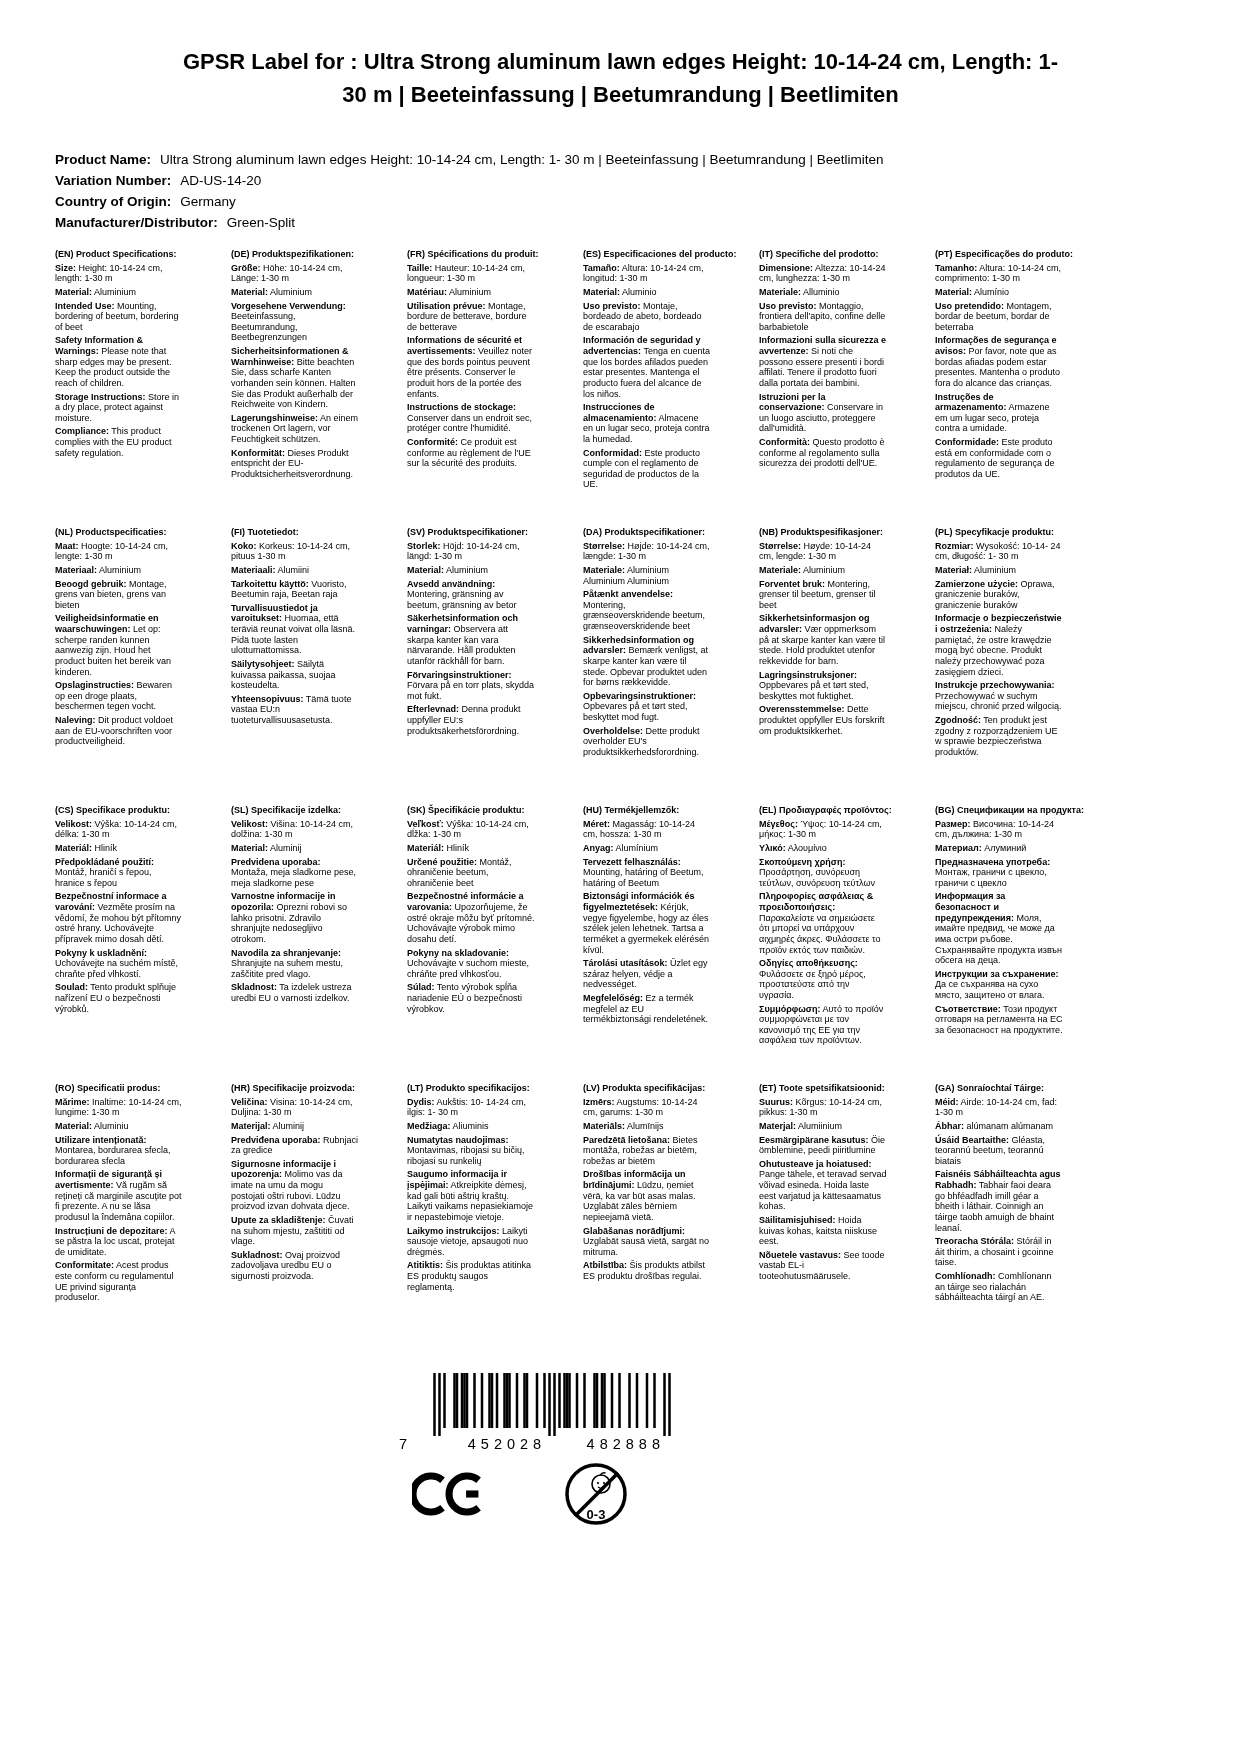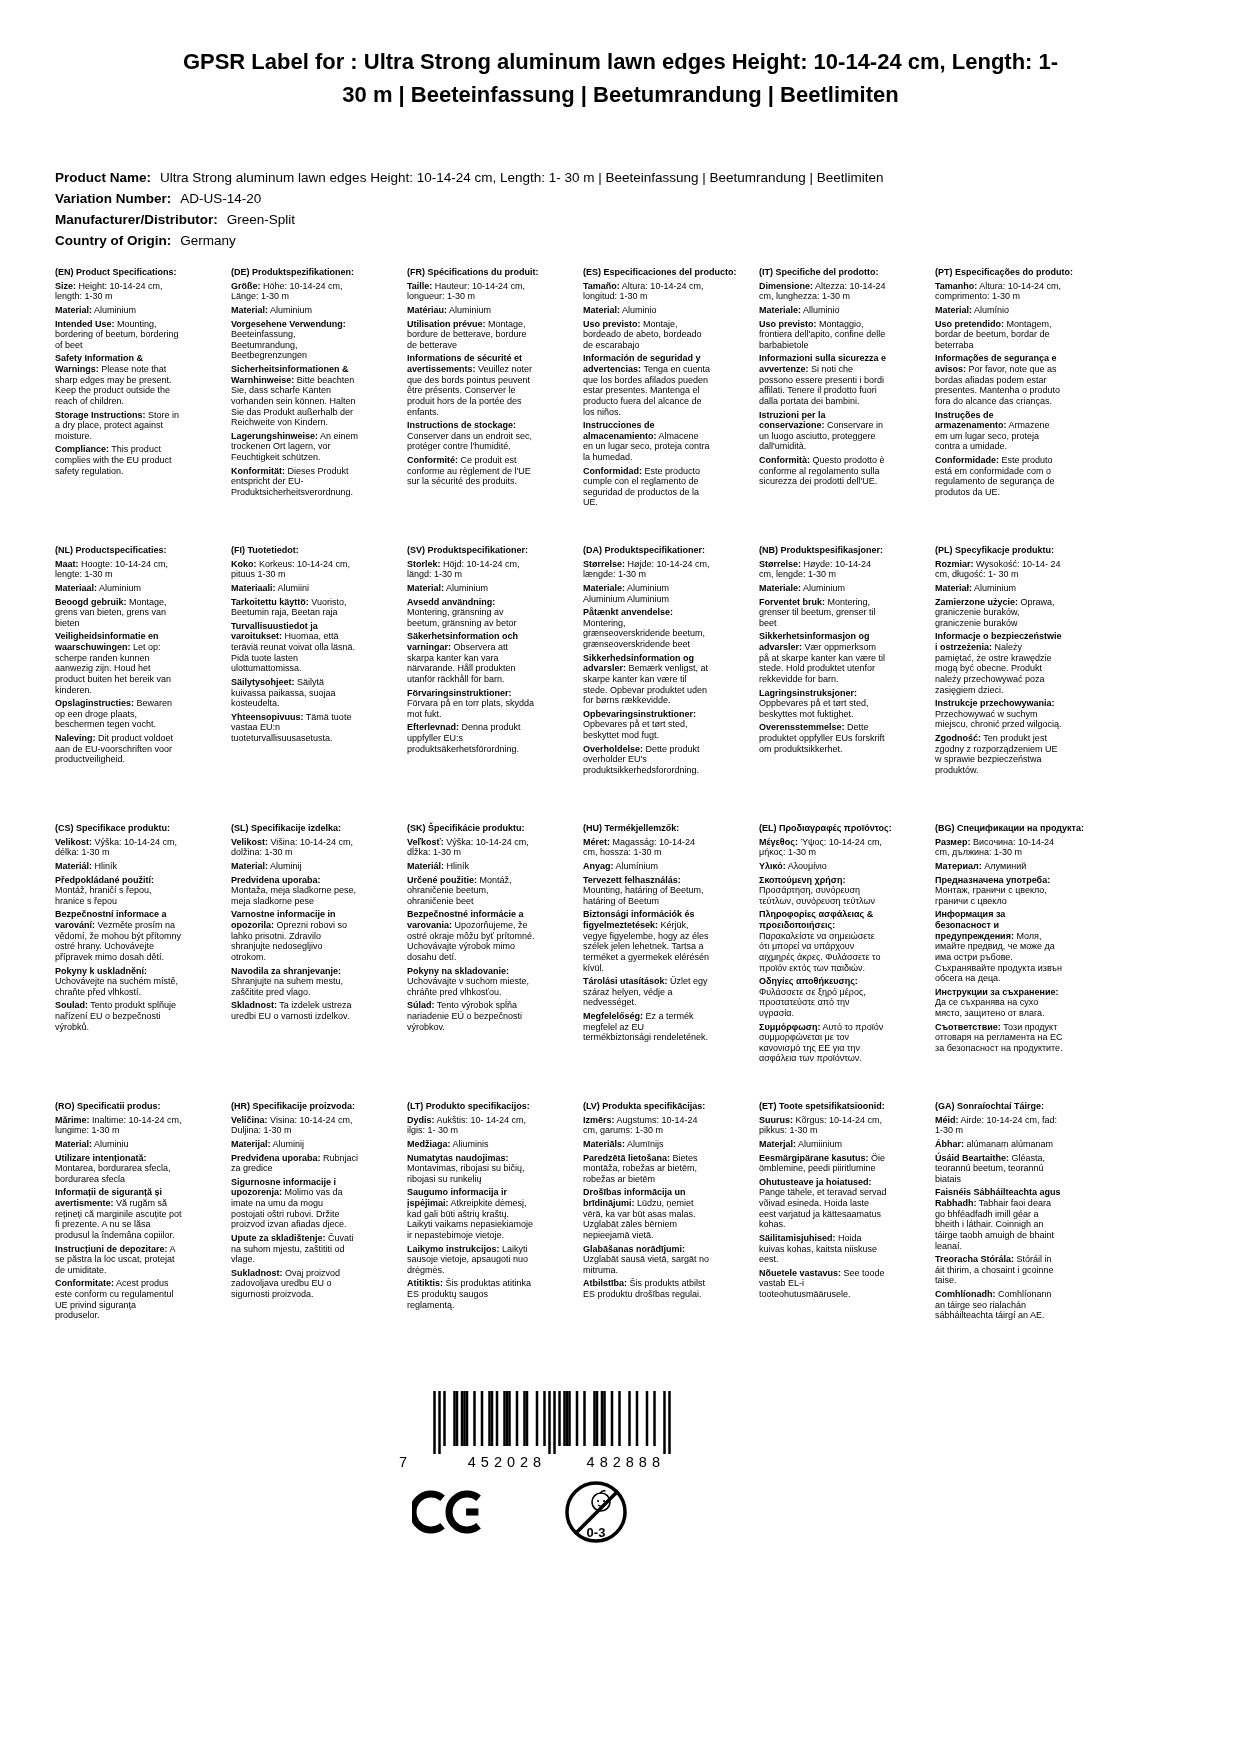--- a/index.html
+++ b/index.html
@@ -16,21 +16,21 @@
     padding: 45px 55px 0 55px;
     overflow: hidden;
   }
   .title {
     font-size: 22px; font-weight: bold;
     line-height: 1.5;
     text-align: center;
     max-width: 900px;
     margin: 0 auto;
   }
-  .product-info { margin-top: 56px; font-size: 13.5px; }
+  .product-info { margin-top: 38px; font-size: 13.5px; }
   .info-row { line-height: 1.56; }
   .info-row b { font-weight: bold; }
   .info-row .val { margin-left: 9px; }
 
   .lang-grid {
     margin-top: 16px;
     display: grid;
     grid-template-columns: repeat(6, 176px);
     grid-auto-rows: 278px;
   }
@@ -66,24 +66,24 @@
   <h1 class="title">GPSR Label for : Ultra Strong aluminum lawn edges Height: 10-14-24 cm, Length: 1- 30 m | Beeteinfassung | Beetumrandung | Beetlimiten</h1>
 
   <div class="product-info">
     <div class="info-row">
       <b>Product Name:</b><span class="val">Ultra Strong aluminum lawn edges Height: 10-14-24 cm, Length: 1- 30 m | Beeteinfassung | Beetumrandung | Beetlimiten</span>
     </div>
     <div class="info-row">
       <b>Variation Number:</b><span class="val">AD-US-14-20</span>
     </div>
     <div class="info-row">
-      <b>Manufacturer/Distributor:</b><span class="val">Green-Split</span>
+      <b>Country of Origin:</b><span class="val">Germany</span>
     </div>
     <div class="info-row">
-      <b>Country of Origin:</b><span class="val">Germany</span>
+      <b>Manufacturer/Distributor:</b><span class="val">Green-Split</span>
     </div>
   </div>
 
   <div class="lang-grid">
     <section class="lang-block">
       <h2 class="lang-heading">(EN) Product Specifications:</h2>
       <div class="lang-body">
           <p class="sec"><b>Size:</b> <span>Height: 10-14-24 cm, length: 1-30 m</span></p>
           <p class="sec"><b>Material:</b> <span>Aluminium</span></p>
           <p class="sec"><b>Intended Use:</b> <span>Mounting, bordering of beetum, bordering of beet</span></p>
@@ -308,21 +308,21 @@
           <p class="sec"><b>Conformitate:</b> <span>Acest produs este conform cu regulamentul UE privind siguranța produselor.</span></p>
         </div>
     </section>
 
     <section class="lang-block">
       <h2 class="lang-heading">(HR) Specifikacije proizvoda:</h2>
       <div class="lang-body">
           <p class="sec"><b>Veličina:</b> <span>Visina: 10-14-24 cm, Duljina: 1-30 m</span></p>
           <p class="sec"><b>Materijal:</b> <span>Aluminij</span></p>
           <p class="sec"><b>Predviđena uporaba:</b> <span>Rubnjaci za gredice</span></p>
-          <p class="sec"><b>Sigurnosne informacije i upozorenja:</b> <span>Molimo vas da imate na umu da mogu postojati oštri rubovi. Držite proizvod izvan afiadas djece.</span></p>
+          <p class="sec"><b>Sigurnosne informacije i upozorenja:</b> <span>Molimo vas da imate na umu da mogu postojati oštri rubovi. Lūdzu proizvod izvan dohvata djece.</span></p>
           <p class="sec"><b>Upute za skladištenje:</b> <span>Čuvati na suhom mjestu, zaštititi od vlage.</span></p>
           <p class="sec"><b>Sukladnost:</b> <span>Ovaj proizvod zadovoljava uredbu EU o sigurnosti proizvoda.</span></p>
         </div>
     </section>
 
     <section class="lang-block">
       <h2 class="lang-heading">(LT) Produkto specifikacijos:</h2>
       <div class="lang-body">
           <p class="sec"><b>Dydis:</b> <span>Aukštis: 10- 14-24 cm, ilgis: 1- 30 m</span></p>
           <p class="sec"><b>Medžiaga:</b> <span>Aliuminis</span></p>

